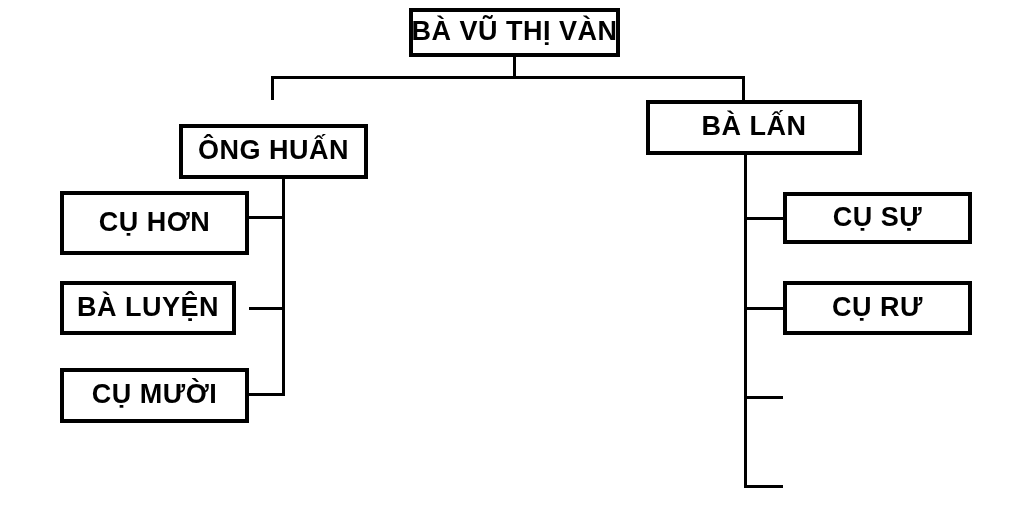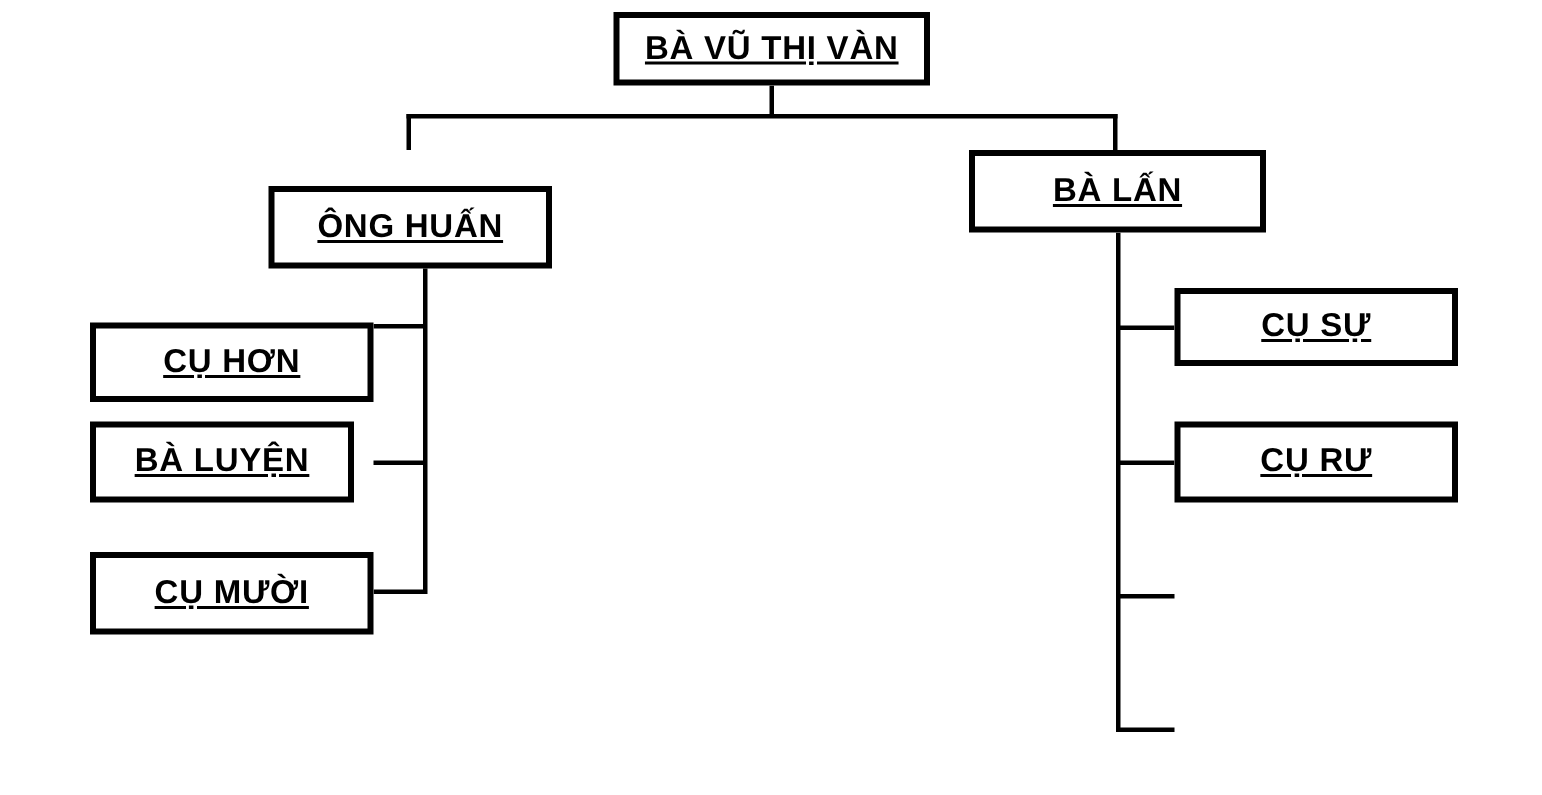--- a/index.html
+++ b/index.html
@@ -17,38 +17,37 @@
   }
   .node {
     position: absolute;
     box-sizing: border-box;
     border: 4px solid #000000;
     background: #ffffff;
     display: flex;
     align-items: center;
     justify-content: center;
     font-weight: bold;
-    font-size: 22px;
+    font-size: 27px;
     letter-spacing: 0.5px;
     color: #000000;
     white-space: nowrap;
     line-height: 1;
     padding-bottom: 2px;
-    text-decoration: underline;
   }
   .line {
     position: absolute;
     background: #000000;
   }
 
   
   .n-root     { left: 409px; top:   8px; width: 211px; height: 49px; }
   .n-parent-l { left: 179px; top: 84px; width: 189px; height: 55px; margin-top: 40px; }
-  .n-parent-r { left: 646px; top: 100px; width: 198px; height: 55px; }
-  .n-l1 { left: 60px;  top: 191px; width: 189px; height: 53px; margin-top: 24px; }
+  .n-parent-r { left: 646px; top: 100px; width: 216px; height: 55px; }
+  .n-l1 { left: 60px;  top: 191px; width: 189px; height: 64px; }
   .n-l2 { left: 60px;  top: 281px; width: 176px; height: 54px; }
   .n-l3 { left: 60px;  top: 368px; width: 189px; height: 55px; }
   .n-r1 { left: 783px; top: 192px; width: 189px; height: 52px; }
   .n-r2 { left: 783px; top: 281px; width: 189px; height: 54px; }
   .n-r3 { left: 783px; top: 370px; width: 189px; height: 54px; }
   .n-r4 { left: 783px; top: 460px; width: 189px; height: 55px; }
 
   
   .c-root-drop  { left: 513px; top:  57px; width:   3px; height: 21px; }
   .c-split-h    { left: 271px; top:  76px; width: 474px; height:  3px; }

